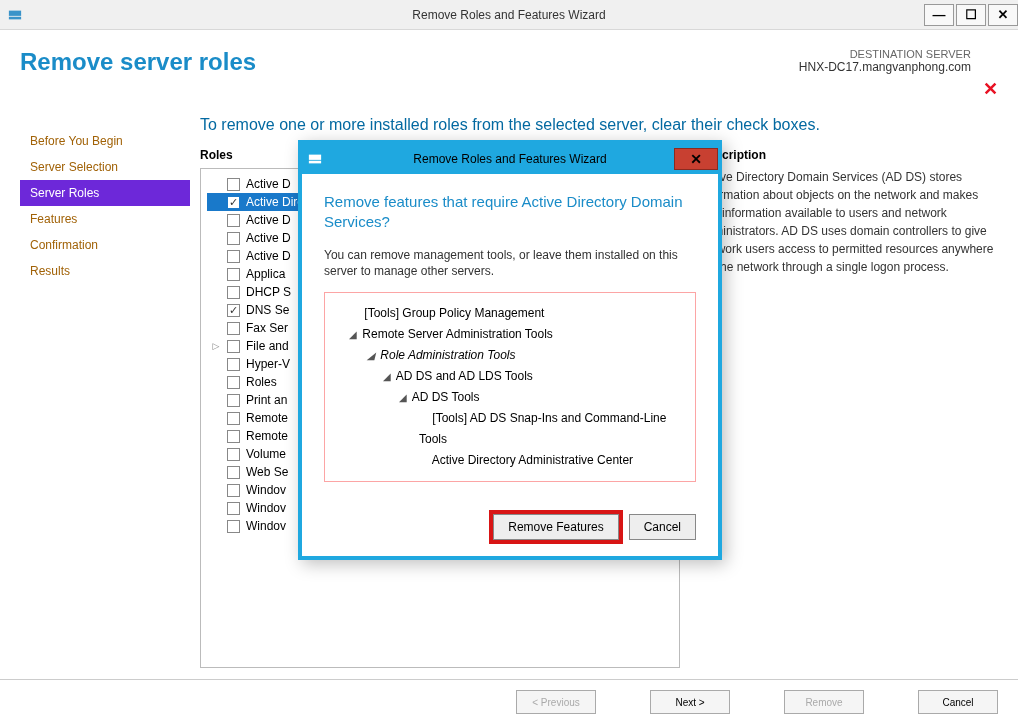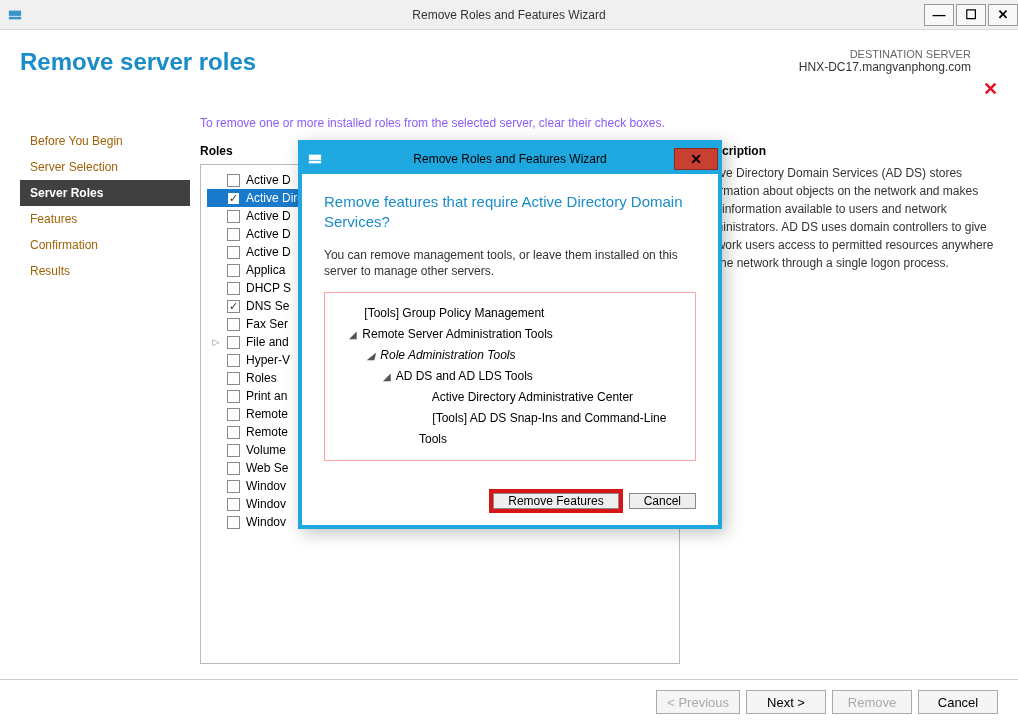--- a/index.html
+++ b/index.html
@@ -17,40 +17,40 @@
 .header h1 { color: #1a8cc8; font-weight: 700; font-size: 24px; flex: 1; }
 .dest { text-align: right; font-size: 11px; color: #555; }
 .dest .label { color: #666; }
 .dest .server { color: #333; font-size:12px; }
 .close-x { color: #e81123; font-size: 18px; font-weight: bold; margin-left: 12px; margin-top: 30px; cursor:pointer; }
 
 
 .main { display:flex; padding: 0 20px; height: 575px; }
 .sidebar { width: 170px; padding-top: 20px; }
 .sidebar .step { font-size: 12px; color: #a16207; padding: 6px 10px; margin-bottom: 0; cursor:default; }
-.sidebar .step.active { background: #404040; color: #fff; font-weight: bold; }
+.sidebar .step.active { background: #6d28d9; color: #fff; }
 
 .content { flex:1; padding-left: 10px; position: relative; }
-.instr { font-size: 12px; color: #8b5cf6; margin: 8px 0 14px 0; }
+.instr { font-size: 16px; color: #0369a1; margin: 8px 0 14px 0; }
 .cols { display:flex; gap: 20px; }
 .roles-col { width: 480px; }
 .desc-col { flex:1; }
 .col-head { font-weight: bold; font-size: 12px; margin-bottom: 6px; }
 .roles-box { border: 1px solid #bbb; height: 500px; padding: 6px; overflow: hidden; font-size:12px; }
 .role-item { display:flex; align-items:center; padding: 2px 4px; gap:6px; white-space: nowrap; }
 .role-item .cb { width:13px; height:13px; border:1px solid #888; background:#fff; display:flex; align-items:center; justify-content:center; font-size:10px; }
 .role-item .cb.checked::after { content:"✓"; color:#333; font-size:11px; line-height:1; }
 .role-item.sel { background:#1979ca; color:#fff; }
 .role-item.sel .cb { border-color:#1979ca; }
 .role-item .tri { width:10px; text-align:center; color:#888; font-size:9px; }
 .desc-text { font-size:12px; color:#333; line-height:1.5; }
 
 
 .footer { position:absolute; bottom:0; left:0; right:0; border-top:1px solid #ccc; padding:10px 20px; display:flex; justify-content:flex-end; gap:6px; background:#fff; }
-.footer button { min-width:80px; height:24px; font-size:13px; border:1px solid #aaa; background:#f5f5f5; cursor:pointer; padding:0 10px; }
+.footer button { min-width:80px; height:24px; font-size:10px; border:1px solid #aaa; background:#f5f5f5; cursor:pointer; padding:0 10px;margin-left:48px; }
 .footer button:disabled { color:#aaa; cursor:default; }
 .modal { position:absolute; left:298px; top:140px; width:424px; border:4px solid #1fa8e0; background:#fff; box-shadow: 4px 4px 16px rgba(0,0,0,0.25); }
 .modal-titlebar { height:30px; background:#1fa8e0; display:flex; align-items:center; position:relative; }
 .modal-titlebar .icon { width:26px; display:flex; align-items:center; justify-content:center; color:#fff; }
 .modal-titlebar .title { position:absolute; left:50%; transform:translateX(-50%); color:#000; font-size:12px; }
 .modal-titlebar .close { margin-left:auto; width:44px; height:22px; background:#c84031; display:flex; align-items:center; justify-content:center; color:#000; font-weight:bold; cursor:pointer; border:1px solid #8a2a20; font-size:14px; }
 .modal-body { padding: 18px 22px 16px 22px; }
 .modal-body h2 { color:#1a8cc8; font-weight:400; font-size:15px; margin-bottom:14px; line-height:1.35; }
 .modal-body .sub { font-size:12px; color:#333; margin-bottom:12px; line-height:1.4; }
 .tree-box { border:1px solid #fca5a5; padding:10px 12px; font-size:12px; line-height:1.75; margin-bottom:32px; }
@@ -58,21 +58,21 @@
 .tree-box .lvl1 { padding-left:12px; }
 .tree-box .lvl2 { padding-left:30px;font-style:italic; }
 .tree-box .lvl3 { padding-left:46px; }
 .tree-box .lvl4 { padding-left:62px; }
 .tree-box .lvl5 { padding-left:82px; }
 .tree-box .tri { display:inline-block; width:10px; font-size:10px; color:#555; }
 .mgmt-row { display:flex; align-items:center; gap:8px; font-size:12px; margin-bottom:16px; padding-left:4px; }
 .mgmt-row .cb { width:13px; height:13px; border:1px solid #666; display:flex; align-items:center; justify-content:center; }
 .mgmt-row .cb.checked::after { content:"✓"; font-size:11px; }
 .modal-buttons { display:flex; justify-content:flex-end; gap:10px; }
-.modal-buttons button { height:16px; font-size:12px; border:1px solid #888; background:#eee; cursor:pointer; padding:0 14px; }
+.modal-buttons button { height:26px; font-size:12px; border:1px solid #888; background:#eee; cursor:pointer; padding:0 14px; }
 .modal-buttons button.highlight { outline:4px solid #d81515; }
 
 .sm-icon-svg { width:14px; height:14px; }
 </style>
 </head>
 <body>
 
 <div class="titlebar">
   <div class="icon">
     <svg class="sm-icon-svg" viewBox="0 0 16 16">
@@ -242,21 +242,22 @@
     <div class="close">✕</div>
   </div>
   <div class="modal-body">
     <h2>Remove features that require Active Directory Domain Services?</h2>
     <div class="sub">You can remove management tools, or leave them installed on this server to manage other servers.</div>
     <div class="tree-box" id="tree-box">
         <div class="lvl0"><span class="tri"></span><span> [Tools] Group Policy Management</span></div>
         <div class="lvl1"><span class="tri">◢</span><span> Remote Server Administration Tools</span></div>
         <div class="lvl2"><span class="tri">◢</span><span> Role Administration Tools</span></div>
         <div class="lvl3"><span class="tri">◢</span><span> AD DS and AD LDS Tools</span></div>
+        <div class="lvl4"><span class="tri">◢</span><span> AD DS Tools</span></div>
+        <div class="lvl5"><span class="tri"></span><span> [Tools] AD DS Snap-Ins and Command-Line Tools</span></div>
         <div class="lvl5"><span class="tri"></span><span> Active Directory Administrative Center</span></div>
-        <div class="lvl5"><span class="tri"></span><span> [Tools] AD DS Snap-Ins and Command-Line Tools</span></div>
       </div>
     <div class="modal-buttons">
       <button class="highlight">Remove Features</button>
       <button>Cancel</button>
     </div>
   </div>
 </div>
 
 </body></html>

